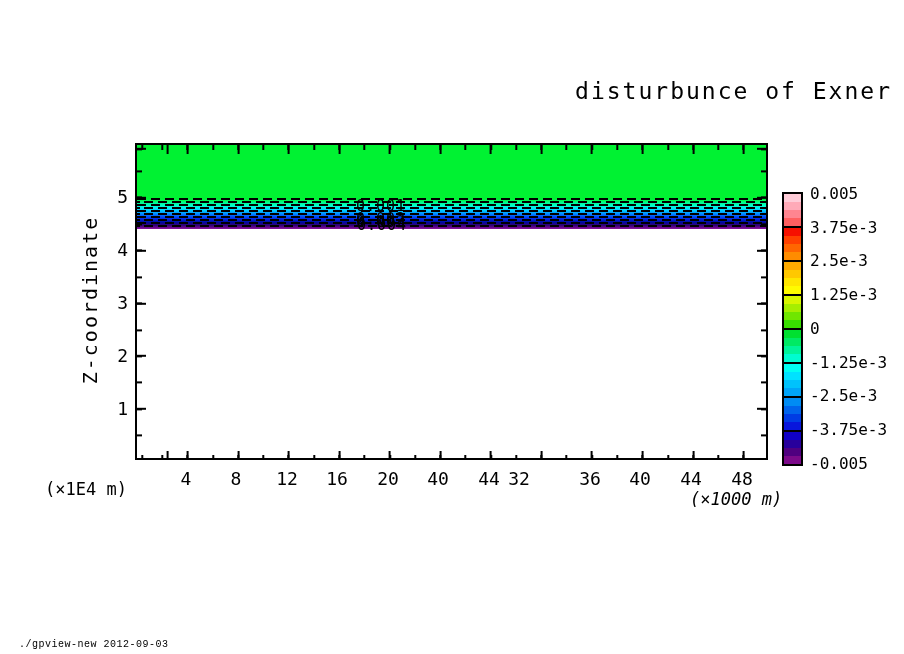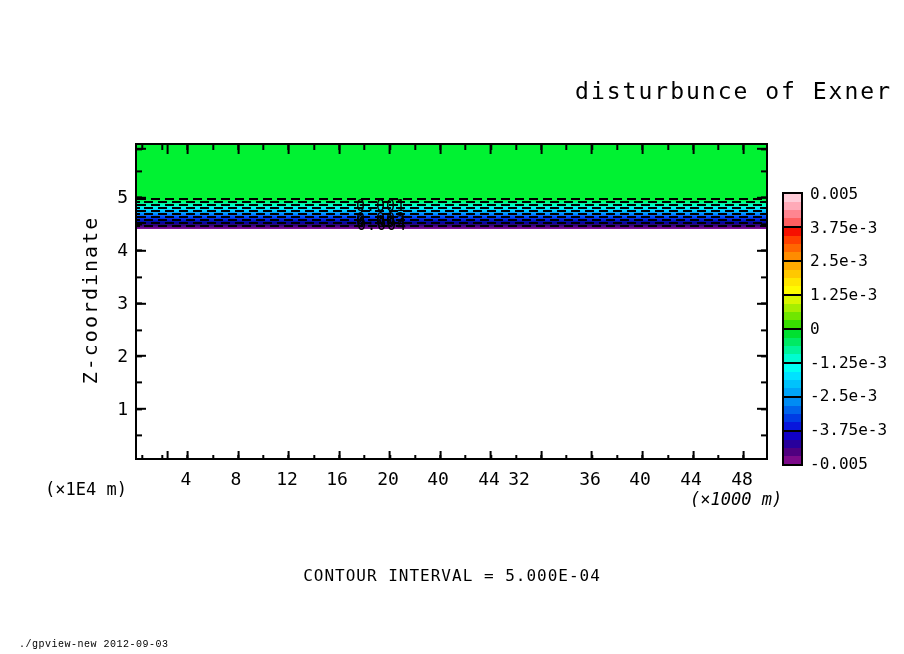--- a/index.html
+++ b/index.html
@@ -111,17 +111,16 @@
   <div class="cblabel" style="top:184px">0.005</div>
   <div class="cblabel" style="top:218px">3.75e-3</div>
   <div class="cblabel" style="top:251px">2.5e-3</div>
   <div class="cblabel" style="top:285px">1.25e-3</div>
   <div class="cblabel" style="top:319px">0</div>
   <div class="cblabel" style="top:353px">-1.25e-3</div>
   <div class="cblabel" style="top:386px">-2.5e-3</div>
   <div class="cblabel" style="top:420px">-3.75e-3</div>
   <div class="cblabel" style="top:454px">-0.005</div>
 
-  <div id="cinterval" class="abs">CONTOUR INTERVAL = 5.000E-04</div>
 
   <div id="foot-left" class="foot">./gpview-new  2012-09-03</div>
 
 </div>
 
 </body></html>

